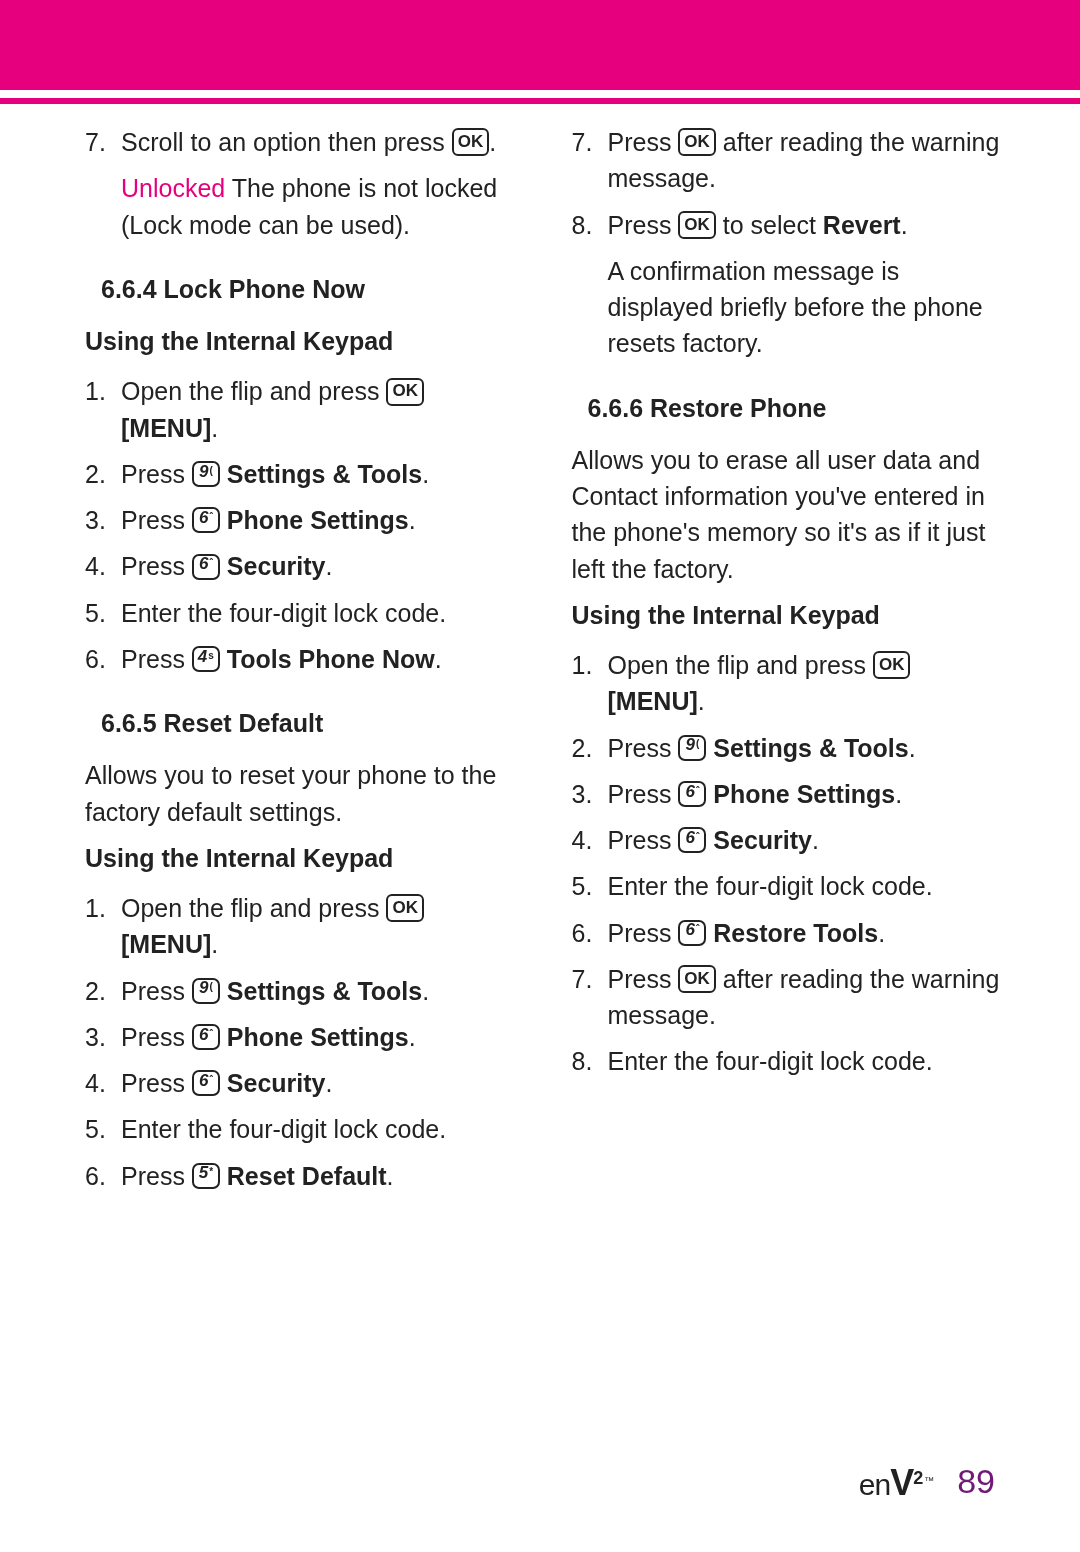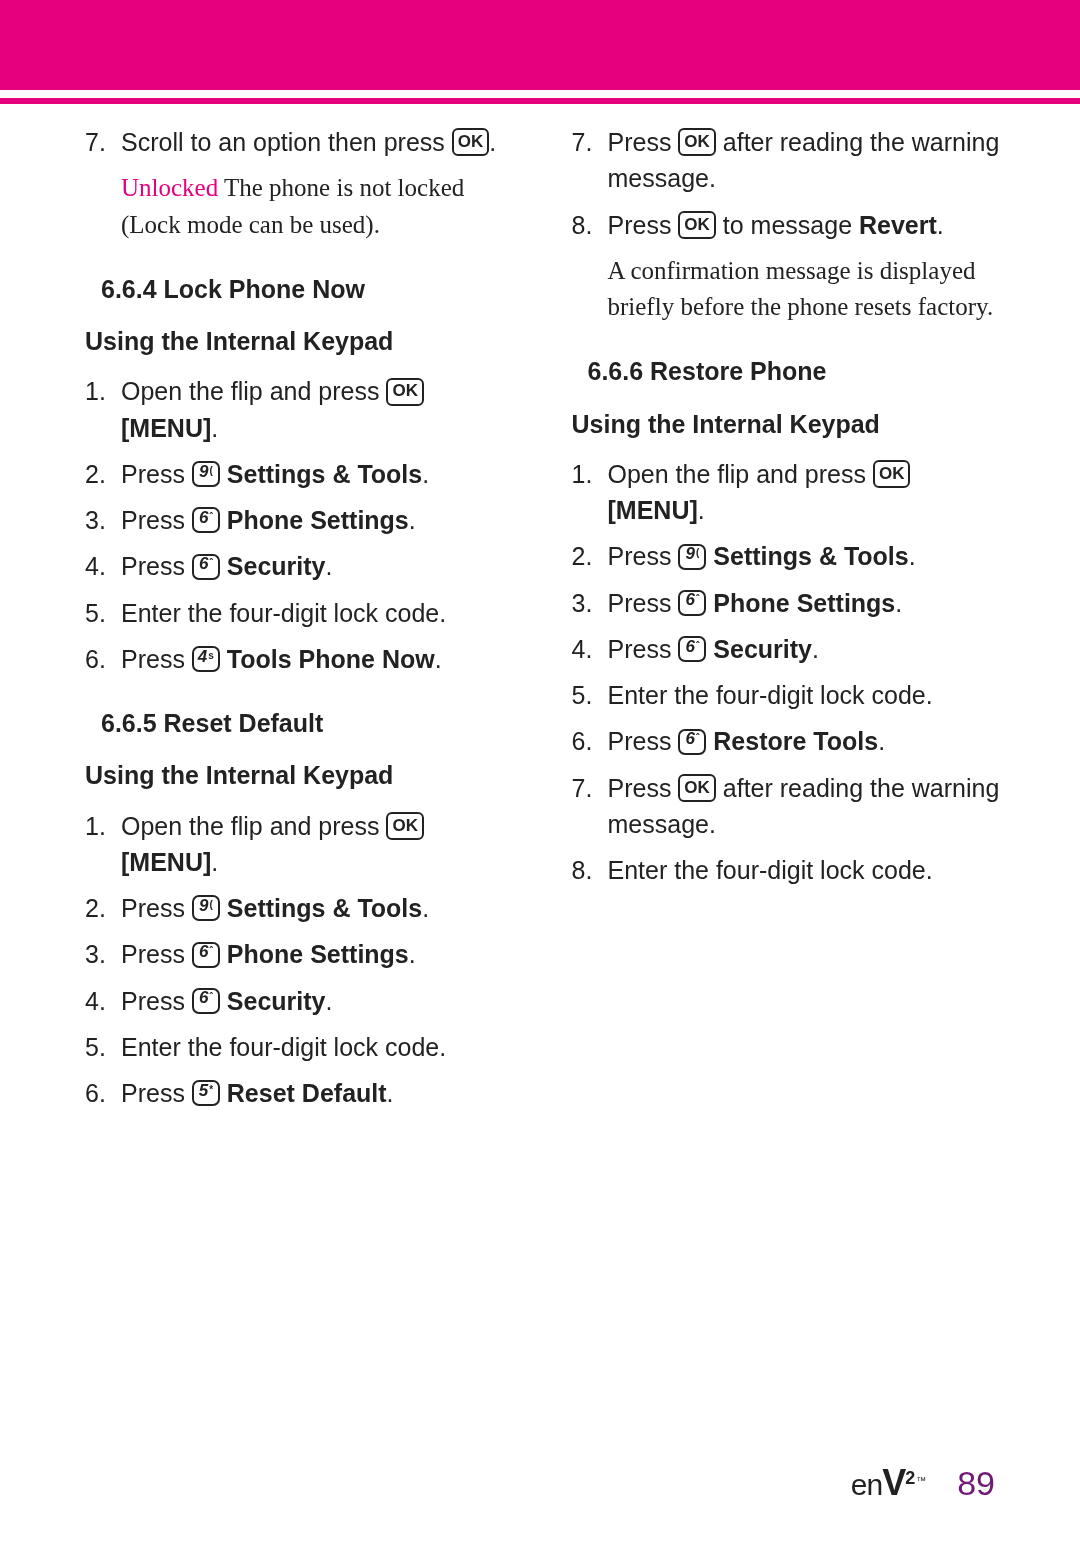--- a/index.html
+++ b/index.html
@@ -51,21 +51,21 @@
   .accent { color: #e6007e; }
   .bold { font-weight: bold; }
   .step {
     display: flex;
     align-items: flex-start;
     gap: 10px;
     margin-bottom: 8px;
   }
   .step .num { min-width: 26px; }
   .step .txt { flex: 1; }
-  .indent { margin-left: 36px; margin-bottom: 10px; font-family: Liberation Serif, serif; }
+  .indent { margin-left: 36px; margin-bottom: 10px; }
   .okbtn {
     display: inline-flex;
     align-items: center;
     justify-content: center;
     border: 2px solid #222;
     border-radius: 6px;
     padding: 12px 4px;
     font-weight: bold;
     font-size: 17px;
     height: 26px;
@@ -97,22 +97,22 @@
     font-style: normal;
     position: relative;
     top: -6px;
     margin-left: 1px;
   }
   .footer {
     position: absolute;
     bottom: 48px;
     right: 85px;
     display: flex;
-    align-items: center;
-    gap: 32px;
+    align-items: flex-start;
+    gap: 24px;
   }
   .logo {
     font-family: Arial, sans-serif;
     font-size: 30px;
     letter-spacing: -1px;
     color: #222;
   }
   .logo .e { font-weight: 400; }
   .logo .n { font-weight: 400; }
   .logo .V { font-weight: 700; font-size: 36px; }
@@ -192,20 +192,21 @@
         <span class="txt">
           <span>Press </span><span class="keybtn">
               <span>4</span>
               <span class="sup">s</span>
             </span>
           <span class="bold">Tools Phone Now</span><span>.</span>
         </span>
       </div>
 
       <div class="h3">6.6.5 Reset Default</div>
+      <p>Allows you to reset your phone to the factory default settings.</p>
       <div class="h4">Using the Internal Keypad</div>
 
       <div class="step">
         <span class="num">1.</span>
         <span class="txt">
           <span>Open the flip and press </span><span class="okbtn">OK</span>
           <span class="bold">[MENU]</span><span>.</span>
         </span>
       </div>
       <div class="step">
@@ -259,26 +260,27 @@
 
       <div class="step">
         <span class="num">7.</span>
         <span class="txt">
           <span>Press </span><span class="okbtn">OK</span><span> after reading the warning message.</span>
         </span>
       </div>
       <div class="step">
         <span class="num">8.</span>
         <span class="txt">
-          <span>Press </span><span class="okbtn">OK</span><span> to message </span><span class="bold">Revert</span><span>.</span>
+          <span>Press </span><span class="okbtn">OK</span><span> to select </span><span class="bold">Revert</span><span>.</span>
         </span>
       </div>
       <p class="indent">A confirmation message is displayed briefly before the phone resets factory.</p>
 
       <div class="h3">6.6.6 Restore Phone</div>
+      <p>Allows you to erase all user data and Contact information you've entered in the phone's memory so it's as if it just left the factory.</p>
       <div class="h4">Using the Internal Keypad</div>
 
       <div class="step">
         <span class="num">1.</span>
         <span class="txt">
           <span>Open the flip and press </span><span class="okbtn">OK</span>
           <span class="bold">[MENU]</span><span>.</span>
         </span>
       </div>
       <div class="step">

